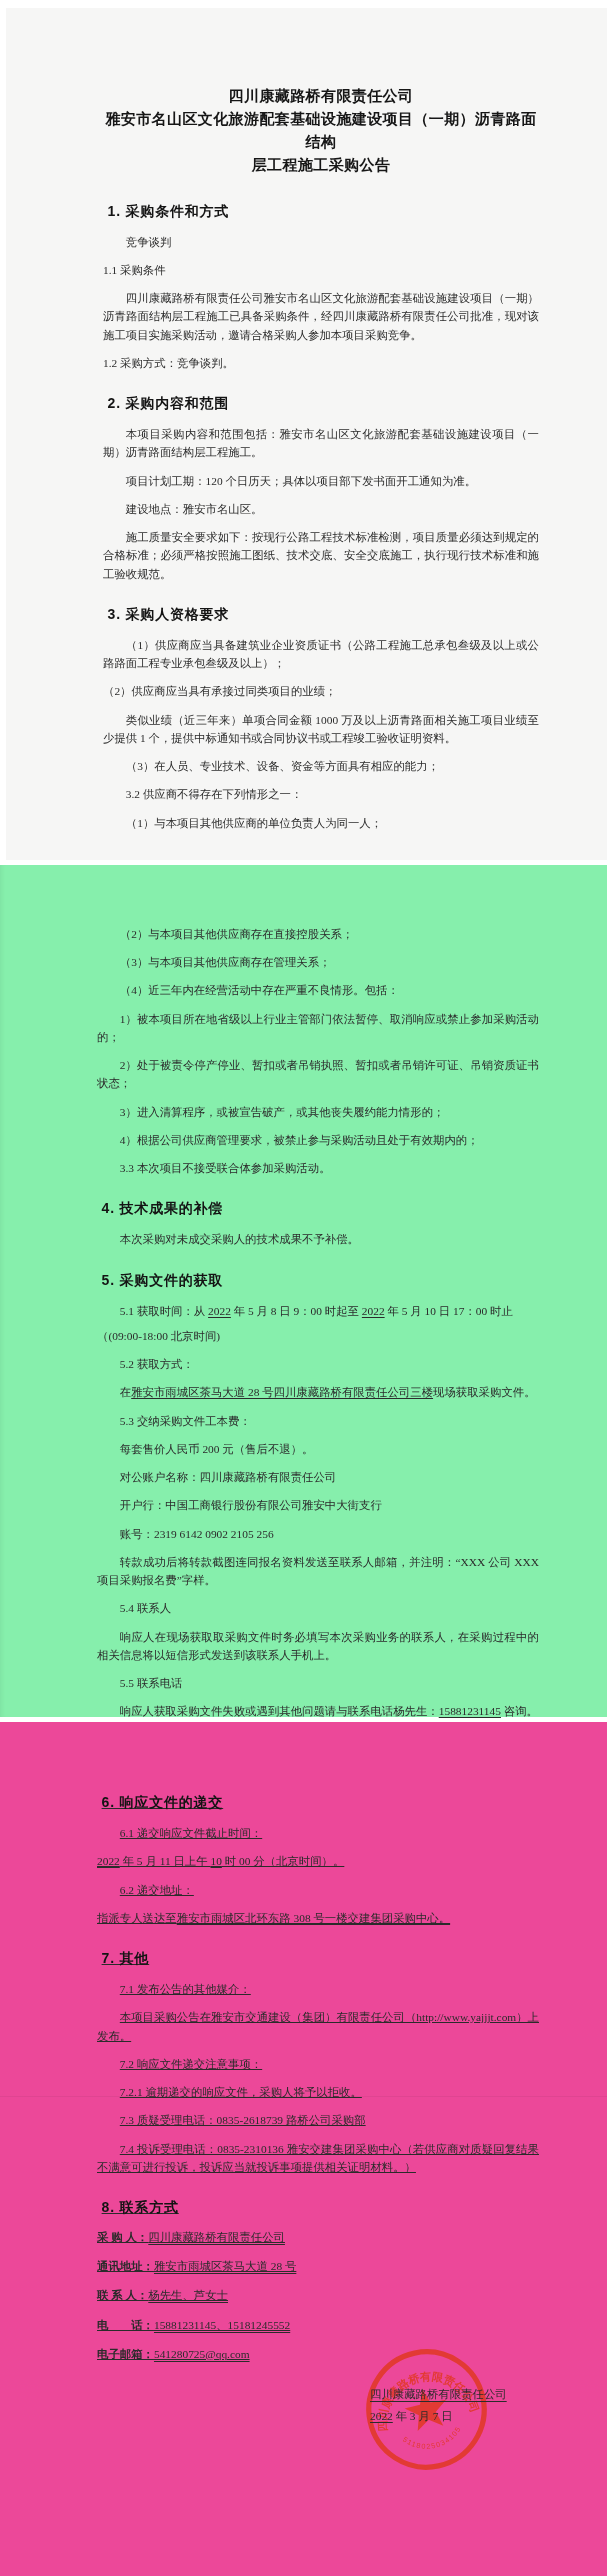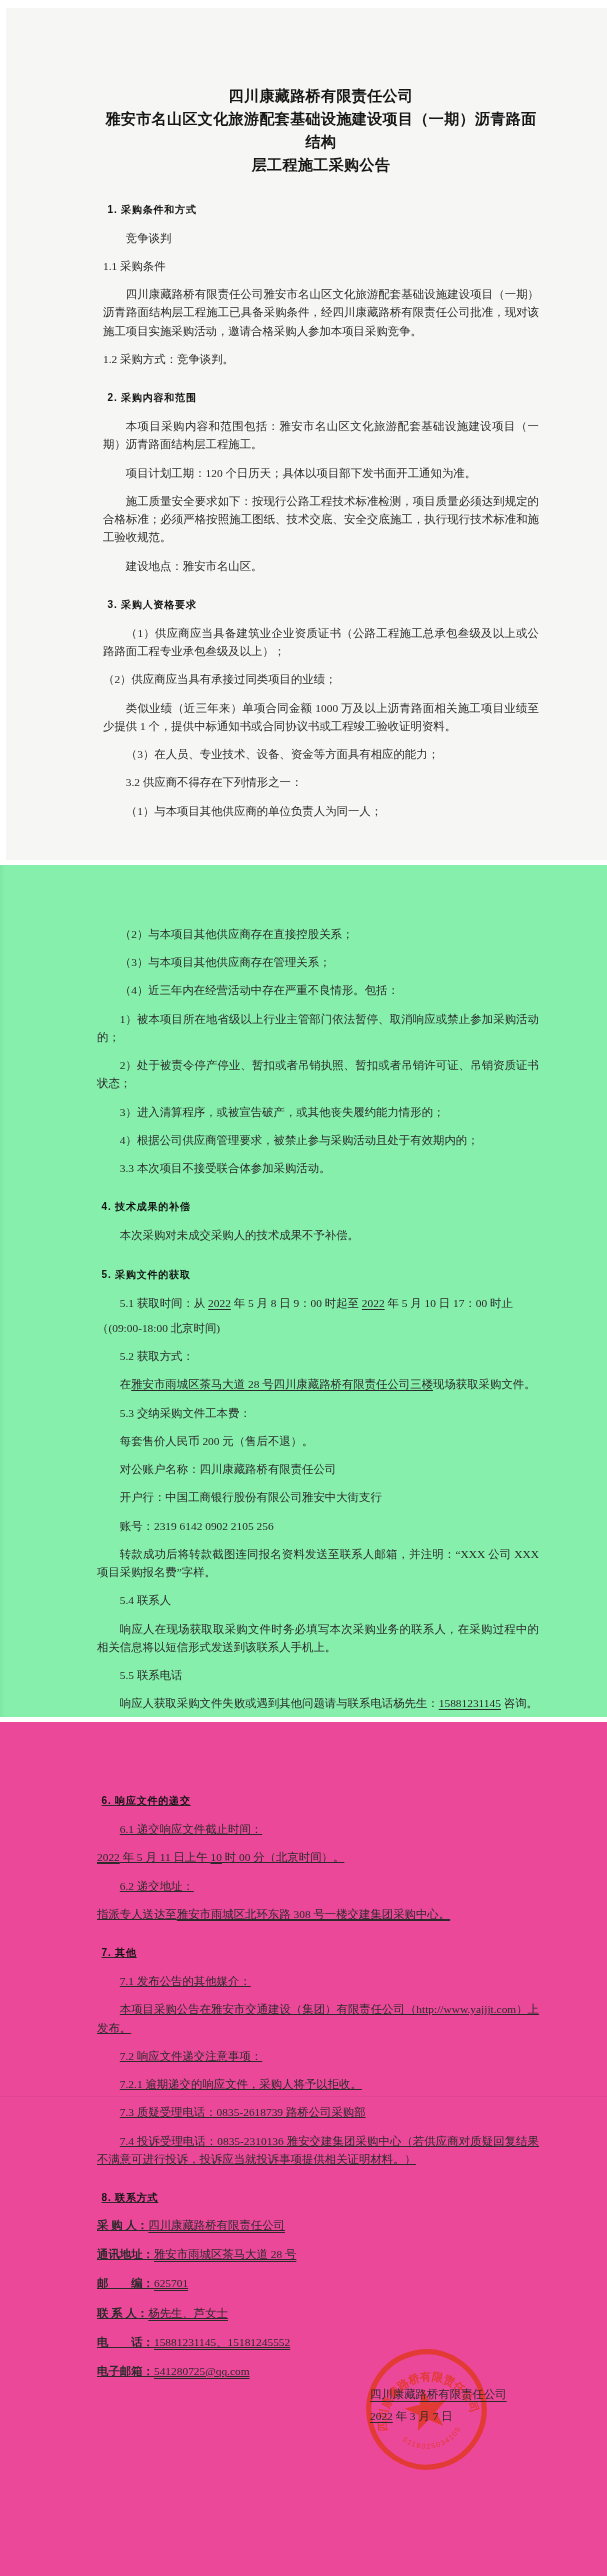--- a/index.html
+++ b/index.html
@@ -19,21 +19,21 @@
   .p3::after{content:"";position:absolute;left:0;top:374px;width:100%;height:0.8px;background:rgba(0,0,0,0.05);}
 
   .doc-title{
     font-family:"Liberation Sans","DejaVu Sans",sans-serif;
     font-weight:700;font-size:15px;line-height:1.55;
     text-align:center;color:#161616;
     padding-top:76px;margin:0 0 26px 0;letter-spacing:0.4px;
   }
   h2.sec{
     font-family:"Liberation Sans","DejaVu Sans",sans-serif;
-    font-weight:700;font-size:10px;color:#141414;
+    font-weight:700;font-size:14px;color:#141414;
     margin:23px 0 12px 4.6px;letter-spacing:0.8px;
   }
   .para{font-size:11.4px;line-height:1.6;margin:10px 0;text-align:justify;}
   .ind{text-indent:2em;}
   u{ text-underline-offset:2.3px;}
 
   .contact-row{font-size:11.4px;line-height:1.5;margin:12px 0;}
   .contact-row .lbl{font-weight:700;}
   .contact-row .val{text-decoration:underline;text-underline-offset:3px;}
 
@@ -56,22 +56,22 @@
 
       <h2 class="sec">1. 采购条件和方式</h2>
       <p class="para ind">竞争谈判</p>
       <p class="para">1.1 采购条件</p>
       <p class="para ind">四川康藏路桥有限责任公司雅安市名山区文化旅游配套基础设施建设项目（一期）沥青路面结构层工程施工已具备采购条件，经四川康藏路桥有限责任公司批准，现对该施工项目实施采购活动，邀请合格采购人参加本项目采购竞争。</p>
       <p class="para">1.2 采购方式：竞争谈判。</p>
 
       <h2 class="sec">2. 采购内容和范围</h2>
       <p class="para ind">本项目采购内容和范围包括：雅安市名山区文化旅游配套基础设施建设项目（一期）沥青路面结构层工程施工。</p>
       <p class="para ind">项目计划工期：120 个日历天；具体以项目部下发书面开工通知为准。</p>
+      <p class="para ind">建设地点：雅安市名山区。</p>
       <p class="para ind">施工质量安全要求如下：按现行公路工程技术标准检测，项目质量必须达到规定的合格标准；必须严格按照施工图纸、技术交底、安全交底施工，执行现行技术标准和施工验收规范。</p>
-      <p class="para ind">建设地点：雅安市名山区。</p>
 
       <h2 class="sec">3. 采购人资格要求</h2>
       <p class="para ind">（1）供应商应当具备建筑业企业资质证书（公路工程施工总承包叁级及以上或公路路面工程专业承包叁级及以上）；</p>
       <p class="para">（2）供应商应当具有承接过同类项目的业绩；</p>
       <p class="para ind">类似业绩（近三年来）单项合同金额 1000 万及以上沥青路面相关施工项目业绩至少提供 1 个，提供中标通知书或合同协议书或工程竣工验收证明资料。</p>
       <p class="para ind">（3）在人员、专业技术、设备、资金等方面具有相应的能力；</p>
       <p class="para ind">3.2 供应商不得存在下列情形之一：</p>
       <p class="para ind">（1）与本项目其他供应商的单位负责人为同一人；</p>
     </div>
   </div>
@@ -120,21 +120,20 @@
       <p class="para ind">7.1 发布公告的其他媒介：</p>
       <p class="para ind">本项目采购公告在雅安市交通建设（集团）有限责任公司（http://www.yajjjt.com）上发布。</p>
       <p class="para ind">7.2 响应文件递交注意事项：</p>
       <p class="para ind">7.2.1 逾期递交的响应文件，采购人将予以拒收。</p>
       <p class="para ind">7.3 质疑受理电话：0835-2618739 路桥公司采购部</p>
       <p class="para ind">7.4 投诉受理电话：0835-2310136 雅安交建集团采购中心（若供应商对质疑回复结果不满意可进行投诉，投诉应当就投诉事项提供相关证明材料。）</p>
 
       <h2 class="sec">8. 联系方式</h2>
       <p class="contact-row"><span class="lbl">采 购 人：</span><span class="val">四川康藏路桥有限责任公司</span></p>
       <p class="contact-row"><span class="lbl">通讯地址：</span><span class="val">雅安市雨城区茶马大道 28 号</span></p>
-      <p class="contact-row"><span class="lbl">邮　　编：</span><span class="val">625701</span></p>
       <p class="contact-row"><span class="lbl">联 系 人：</span><span class="val">杨先生、芦女士</span></p>
       <p class="contact-row"><span class="lbl">电　　话：</span><span class="val">15881231145、15181245552</span></p>
       <p class="contact-row"><span class="lbl">电子邮箱：</span><span class="val">541280725@qq.com</span></p>
     </div>
 
     <svg class="stamp" viewBox="0 0 200 200">
       <circle cx="100" cy="100" r="88" fill="none" stroke="#e2392c" stroke-width="8"></circle>
       <polygon points="100,68 108.2,90.7 132.3,91.5 113.3,106.3 120.0,129.5 100,116 80.0,129.5 86.7,106.3 67.7,91.5 91.8,90.7" fill="#e2392c"></polygon>
       <defs>
         <path id="sealTopArc" d="M 36,138 A 66,66 0 1 1 164,138" fill="none"></path>

